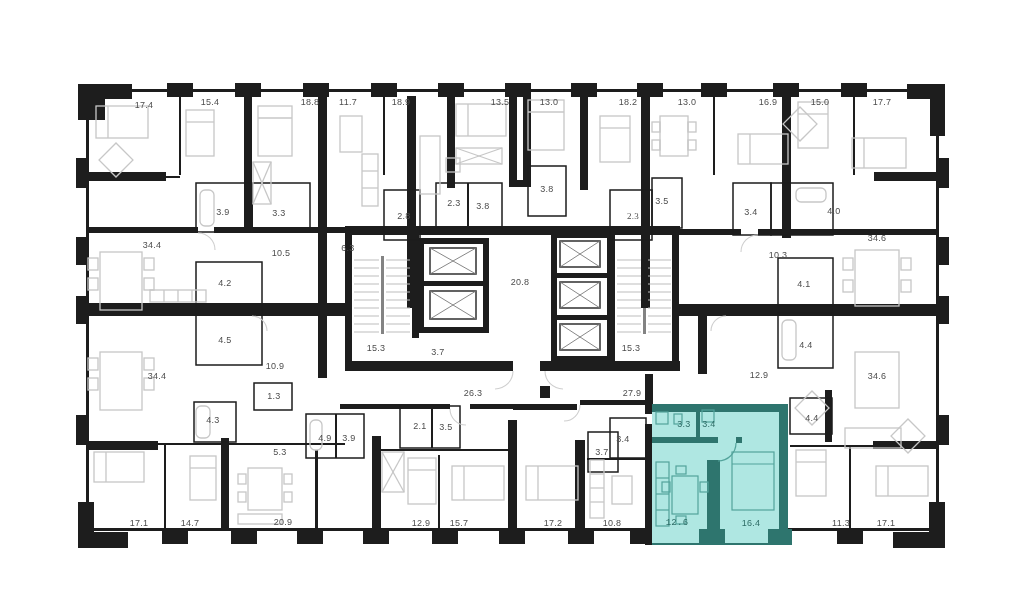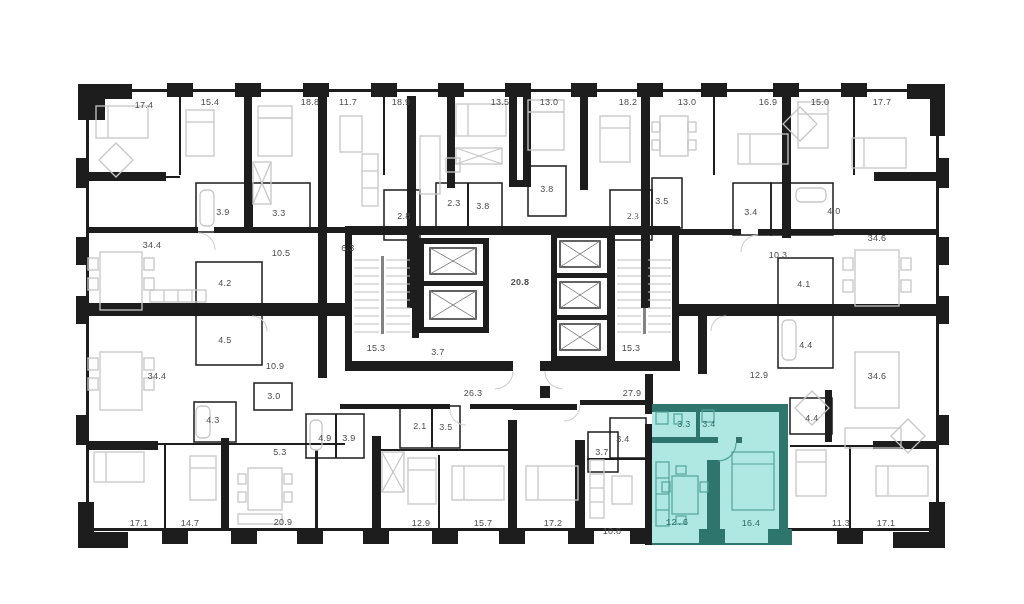--- a/index.html
+++ b/index.html
@@ -398,49 +398,49 @@
       <span class="room-label" style="left: 633px; top: 216px; font-family: Liberation Serif, serif;">2.3</span>
       <span class="room-label" style="left: 662px; top: 201px;">3.5</span>
       <span class="room-label" style="left: 751px; top: 212px;">3.4</span>
       <span class="room-label" style="left: 810px; top: 211px; margin-left: 24px;">4.0</span>
       <span class="room-label" style="left: 152px; top: 245px;">34.4</span>
       <span class="room-label" style="left: 281px; top: 253px;">10.5</span>
       <span class="room-label" style="left: 754px; top: 255px; margin-left: 24px;">10.3</span>
       <span class="room-label" style="left: 877px; top: 238px;">34.6</span>
       <span class="room-label" style="left: 225px; top: 283px;">4.2</span>
       <span class="room-label" style="left: 804px; top: 284px;">4.1</span>
-      <span class="room-label" style="left: 520px; top: 282px; font-weight: bold;">20.8</span>
+      <span class="room-label" style="left: 520px; top: 282px;">20.8</span>
       <span class="room-label" style="left: 225px; top: 340px;">4.5</span>
       <span class="room-label" style="left: 806px; top: 345px;">4.4</span>
       <span class="room-label" style="left: 376px; top: 348px;">15.3</span>
       <span class="room-label" style="left: 438px; top: 352px;">3.7</span>
       <span class="room-label" style="left: 631px; top: 348px;">15.3</span>
       <span class="room-label" style="left: 157px; top: 376px;">34.4</span>
       <span class="room-label" style="left: 275px; top: 366px;">10.9</span>
       <span class="room-label" style="left: 759px; top: 375px;">12.9</span>
       <span class="room-label" style="left: 877px; top: 376px;">34.6</span>
       <span class="room-label" style="left: 473px; top: 393px;">26.3</span>
       <span class="room-label" style="left: 632px; top: 393px;">27.9</span>
-      <span class="room-label" style="left: 274px; top: 396px;">3.0</span>
+      <span class="room-label" style="left: 274px; top: 396px;">1.3</span>
       <span class="room-label" style="left: 213px; top: 420px;">4.3</span>
       <span class="room-label" style="left: 325px; top: 438px;">4.9</span>
       <span class="room-label" style="left: 349px; top: 438px;">3.9</span>
       <span class="room-label" style="left: 420px; top: 426px;">2.1</span>
       <span class="room-label" style="left: 446px; top: 427px;">3.5</span>
       <span class="room-label" style="left: 280px; top: 452px; text-align: center;">5.3</span>
       <span class="room-label" style="left: 602px; top: 452px;">3.7</span>
       <span class="room-label" style="left: 623px; top: 439px;">3.4</span>
       <span class="room-label" style="left: 812px; top: 418px;">4.4</span>
       <span class="room-label hl" style="left: 684px; top: 424px;">3.3</span>
       <span class="room-label hl" style="left: 709px; top: 424px;">3.4</span>
       <span class="room-label hl" style="left: 677px; top: 523px; font-family: Liberation Mono, monospace;">12.6</span>
       <span class="room-label hl" style="left: 751px; top: 523px;">16.4</span>
       <span class="room-label" style="left: 139px; top: 523px;">17.1</span>
       <span class="room-label" style="left: 190px; top: 523px;">14.7</span>
       <span class="room-label" style="left: 283px; top: 522px;">20.9</span>
       <span class="room-label" style="left: 421px; top: 523px;">12.9</span>
-      <span class="room-label" style="left: 483px; top: 523px;">15.7</span>
+      <span class="room-label" style="left: 459px; top: 523px;">15.7</span>
       <span class="room-label" style="left: 553px; top: 523px;">17.2</span>
-      <span class="room-label" style="left: 612px; top: 523px; margin-top: 8px;">10.8</span>
+      <span class="room-label" style="left: 612px; top: 523px;">10.8</span>
       <span class="room-label" style="left: 841px; top: 523px;">11.3</span>
       <span class="room-label" style="left: 886px; top: 523px;">17.1</span>
     </div>
 </div>
 
 </body></html>

